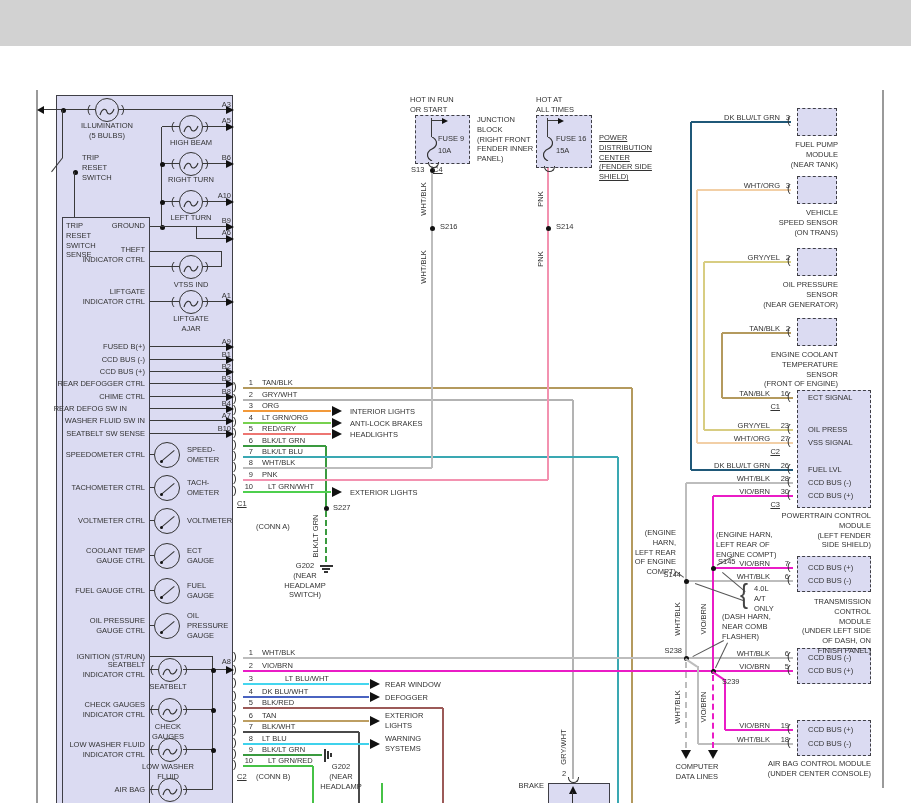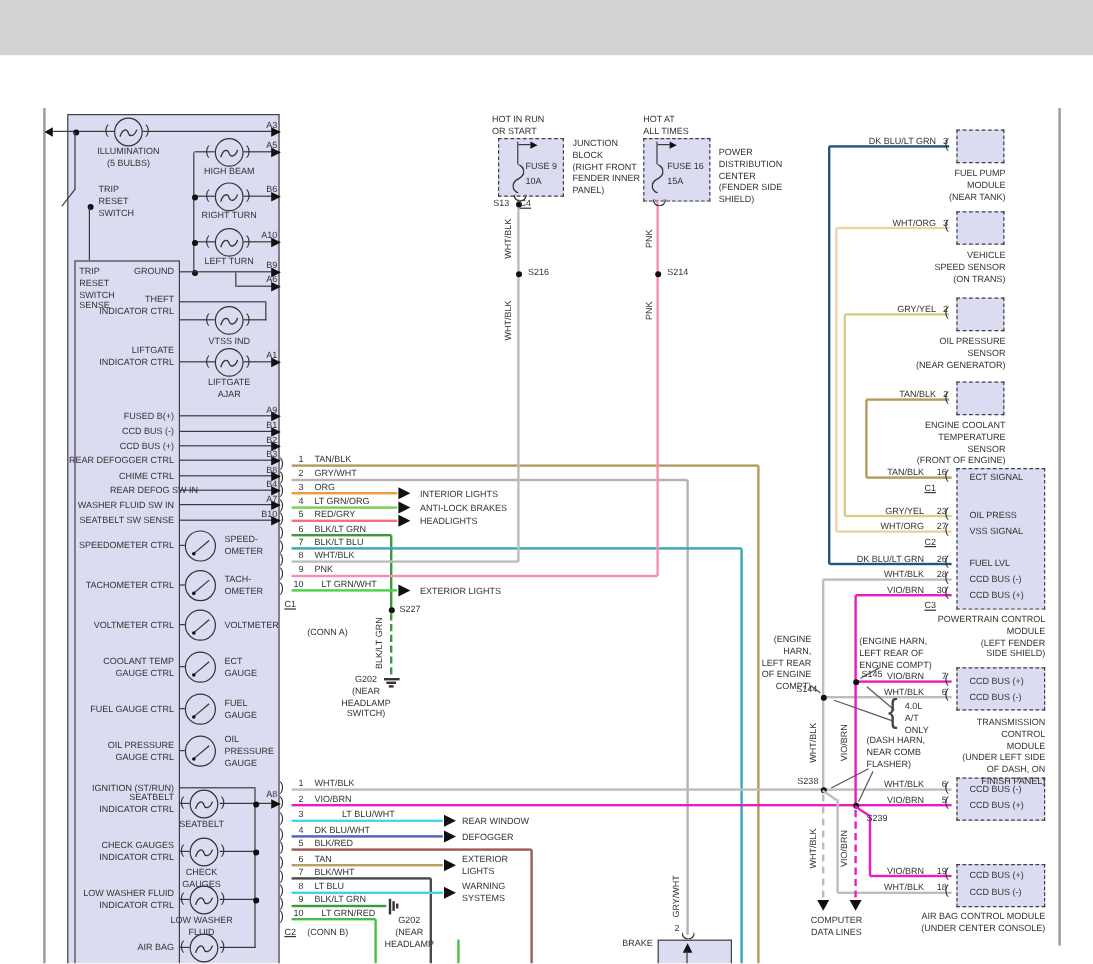--- a/index.html
+++ b/index.html
@@ -385,21 +385,21 @@
 (RIGHT FRONT
 FENDER INNER
 PANEL)</div>
     <div class="lbl" style="top: 165px; left: 411px;">S13</div>
     <div class="lbl u" style="top: 165px; left: 433px;">C4</div>
     <div class="lbl" style="top: 222px; left: 440px;">S216</div>
     <div class="lbl" style="top: 95px; left: 536px;">HOT AT
 ALL TIMES</div>
     <div class="lbl" style="top: 134px; left: 556px;">FUSE 16</div>
     <div class="lbl" style="top: 146px; left: 556px;">15A</div>
-    <div class="lbl" style="top: 122px; left: 599px;">POWER
+    <div class="lbl" style="top: 133px; left: 599px; text-decoration: underline;">POWER
 DISTRIBUTION
 CENTER
 (FENDER SIDE
 SHIELD)</div>
     <div class="lbl" style="top: 222px; left: 556px;">S214</div>
     <div class="lbl" style="top: 503px; left: 333px;">S227</div>
     <div class="lbl" style="top: 570px; right: 230px; text-align: right;">S144</div>
     <div class="lbl" style="top: 557px; left: 718px;">S145</div>
     <div class="lbl" style="top: 646px; right: 229px; text-align: right;">S238</div>
     <div class="lbl" style="top: 677px; left: 722px;">S239</div>
@@ -443,21 +443,21 @@
     <div class="lbl" style="top: 342px; right: 766px; text-align: right;">FUSED B(+)</div>
     <div class="lbl" style="top: 337px; right: 680px; text-align: right;">A9</div>
     <div class="lbl" style="top: 355px; right: 766px; text-align: right;">CCD BUS (-)</div>
     <div class="lbl" style="top: 350px; right: 680px; text-align: right;">B1</div>
     <div class="lbl" style="top: 367px; right: 766px; text-align: right;">CCD BUS (+)</div>
     <div class="lbl" style="top: 362px; right: 680px; text-align: right;">B2</div>
     <div class="lbl" style="top: 379px; right: 766px; text-align: right;">REAR DEFOGGER CTRL</div>
     <div class="lbl" style="top: 374px; right: 680px; text-align: right;">B3</div>
     <div class="lbl" style="top: 392px; right: 766px; text-align: right;">CHIME CTRL</div>
     <div class="lbl" style="top: 387px; right: 680px; text-align: right;">B8</div>
-    <div class="lbl" style="top: 404px; right: 746px; text-align: right;">REAR DEFOG SW IN</div>
+    <div class="lbl" style="top: 404px; right: 784px; text-align: right;">REAR DEFOG SW IN</div>
     <div class="lbl" style="top: 399px; right: 680px; text-align: right;">B4</div>
     <div class="lbl" style="top: 416px; right: 766px; text-align: right;">WASHER FLUID SW IN</div>
     <div class="lbl" style="top: 411px; right: 680px; text-align: right;">A7</div>
     <div class="lbl" style="top: 429px; right: 766px; text-align: right;">SEATBELT SW SENSE</div>
     <div class="lbl" style="top: 424px; right: 680px; text-align: right;">B10</div>
     <div class="lbl" style="top: 450px; right: 766px; text-align: right;">SPEEDOMETER CTRL</div>
     <div class="lbl" style="top: 445px; left: 187px;">SPEED-
 OMETER</div>
     <div class="lbl" style="top: 483px; right: 766px; text-align: right;">TACHOMETER CTRL</div>
     <div class="lbl" style="top: 478px; left: 187px;">TACH-

